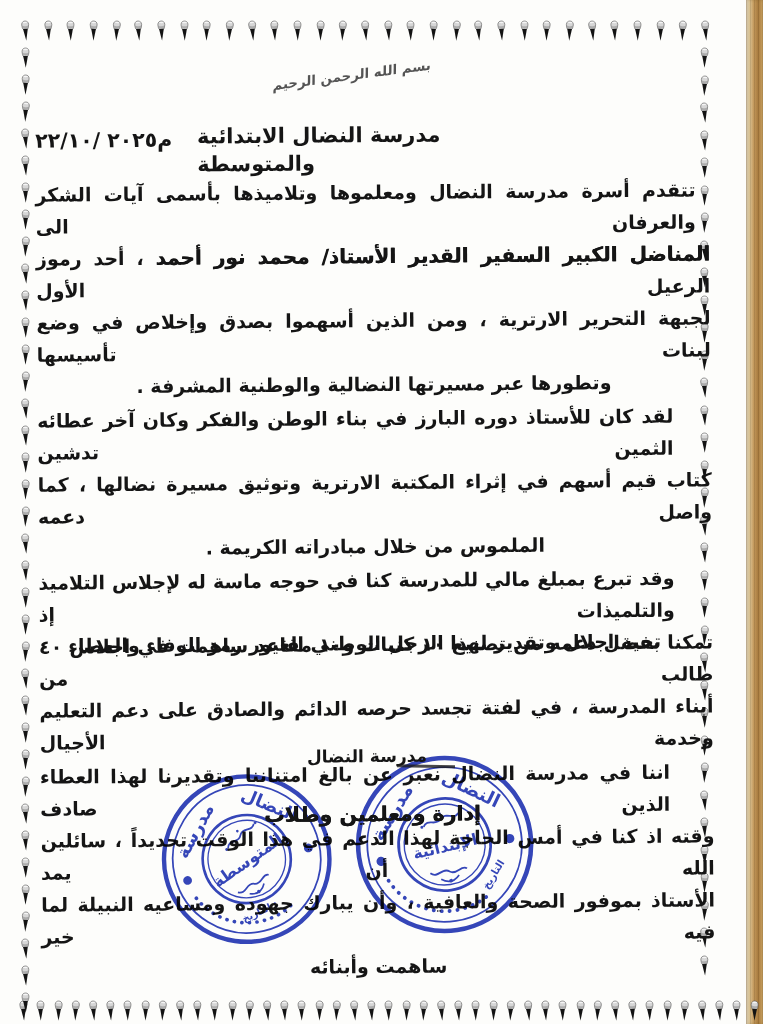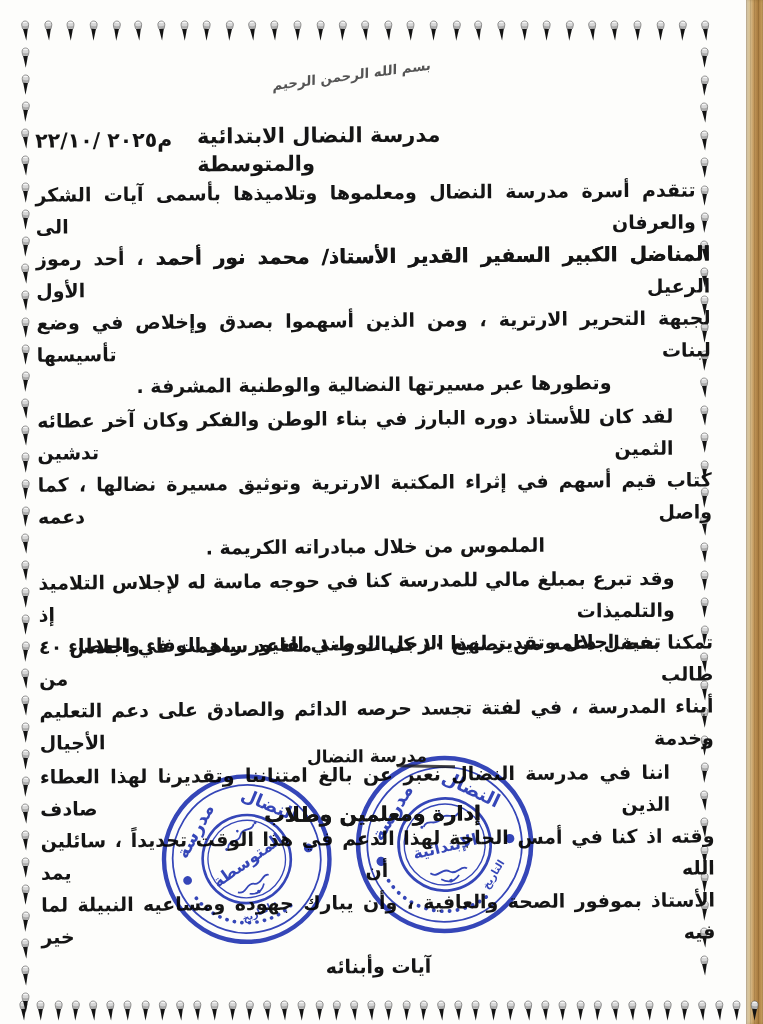--- a/index.html
+++ b/index.html
@@ -943,21 +943,21 @@
         </div>
         <div class="para">
           <div class="tline" style="padding-right: 38px;"><span>وقد تبرع بمبلغ مالي للمدرسة كنا في حوجه ماسة له لإجلاس التلاميذ والتلميذات إذ</span></div>
           <div class="tline"><span>تمكنا بفضل دعمه من تصنيع ١٠ كنبات و١٠ مقاعد ساهمت في اجلاس ٤٠ طالب من</span></div>
           <div class="tline"><span>أبناء المدرسة ، في لفتة تجسد حرصه الدائم والصادق على دعم التعليم وخدمة الأجيال</span></div>
         </div>
         <div class="para">
           <div class="tline" style="padding-right: 44px;"><span>اننا في مدرسة النضال نعبر عن بالغ امتناننا وتقديرنا لهذا العطاء الذين صادف</span></div>
           <div class="tline"><span>وقته اذ كنا في أمس الحاجة لهذا الدعم في هذا الوقت تحديداً ، سائلين الله أن يمد</span></div>
           <div class="tline"><span>الأستاذ بموفور الصحة والعافية ، وأن يبارك جهوده ومساعيه النبيلة لما فيه خير</span></div>
-          <div class="tline center"><span>آيات وأبنائه</span></div>
+          <div class="tline center"><span>ساهمت وأبنائه</span></div>
         </div>
       </div>
 
     <div class="closing">تحية اجلال وتقدير لهذا الرجل الوطني الغيور رمز الوفاء والعطاء</div>
 
     <div class="sig-org">مدرسة النضال</div>
     <div class="sig-sub">إدارة ومعلمين وطلاب</div>
     <div class="pen-dash"></div>
 
     <div id="stamp-left" class="stamp"><svg viewBox="-100 -100 200 200" width="100%" height="100%">

